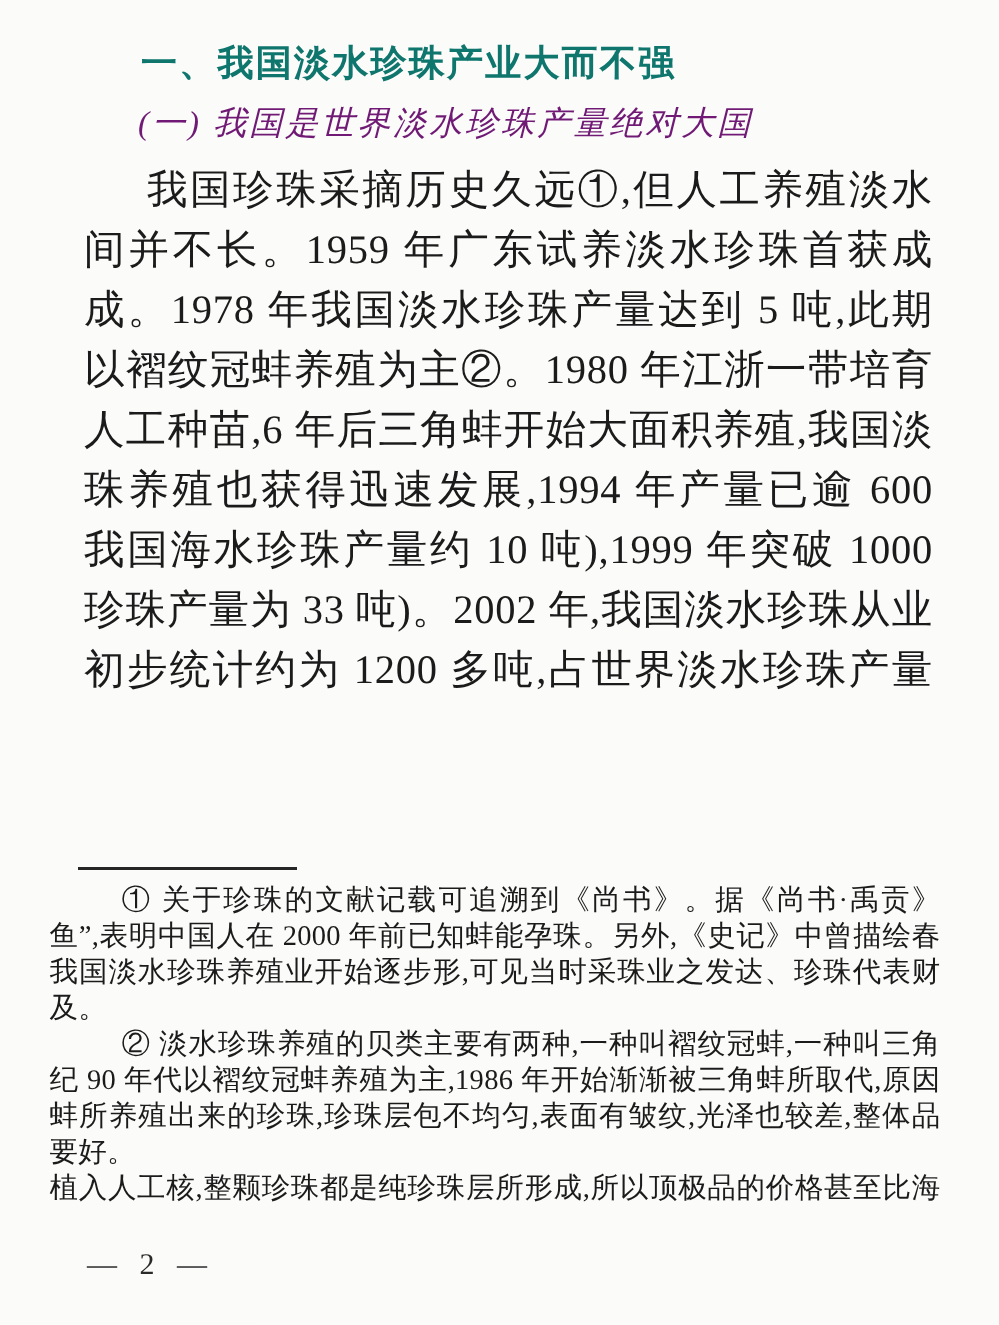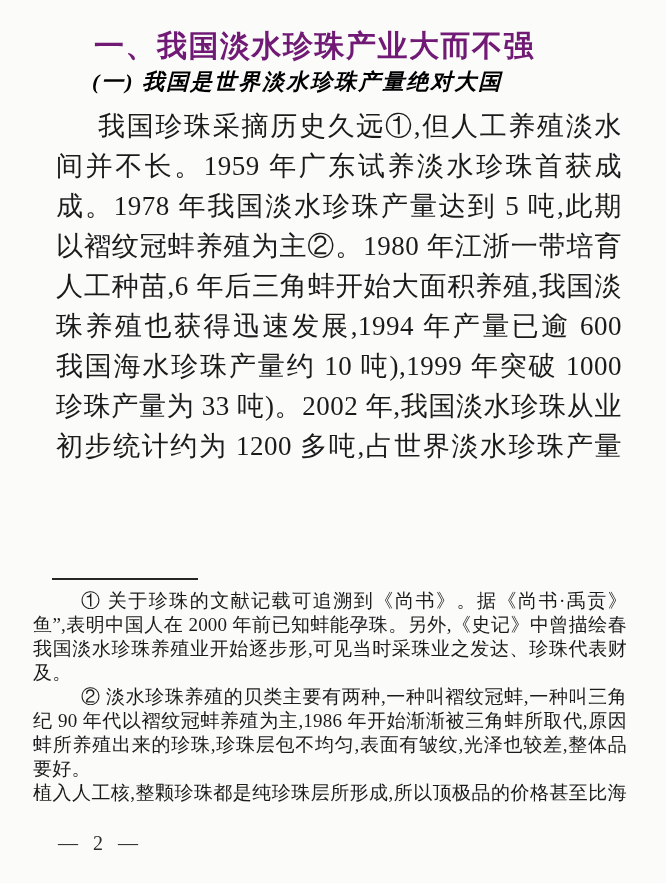--- a/index.html
+++ b/index.html
@@ -11,35 +11,35 @@
     color: #1b1b1b;
     font-family: "Liberation Serif", "DejaVu Serif", serif;
     overflow: hidden;
   }
   .heading1 {
     position: absolute;
     left: 94px;
     top: 26px;
     margin: 0;
     font-family: "Liberation Sans", "DejaVu Sans", sans-serif;
-    font-size: 30px;
+    font-size: 24px;
     font-weight: 700;
     letter-spacing: 1.5px;
-    color: #701a75;
+    color: #0f766e;
   }
   .heading2 {
     position: absolute;
     left: 92px;
     top: 67px;
     margin: 0;
     font-size: 22px;
-    font-weight: 700;
+    font-weight: 400;
     font-style: italic;
     letter-spacing: 2px;
-    color: #000000;
+    color: #701a75;
   }
   .body-block {
     position: absolute;
     left: 56px;
     top: 106px;
     width: 566px;
   }
   .bl {
     font-size: 27px;
     line-height: 40px;

